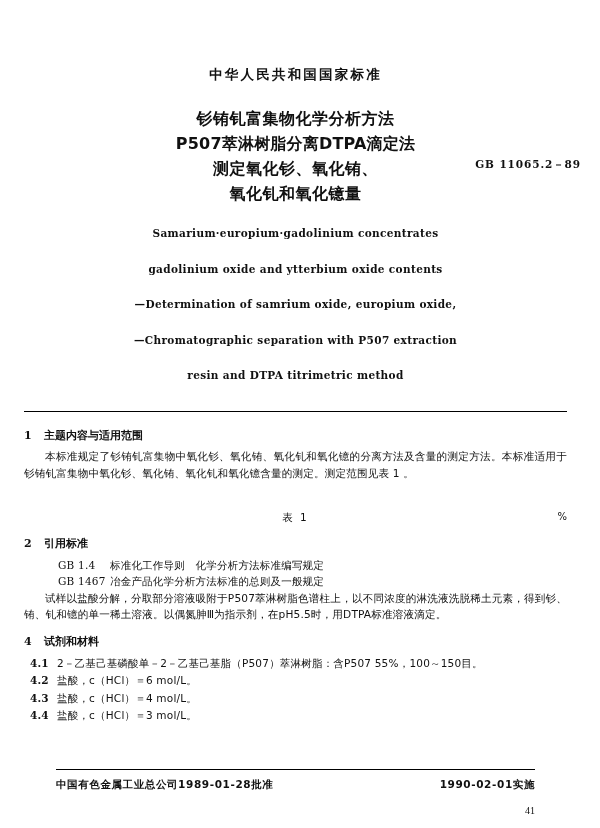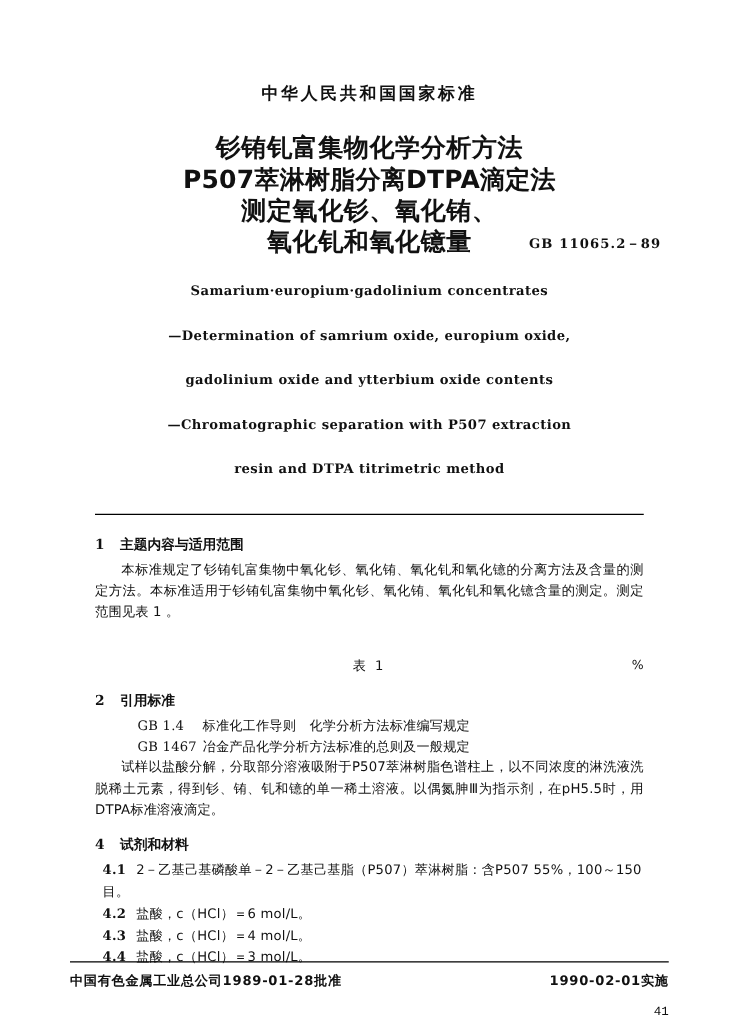--- a/index.html
+++ b/index.html
@@ -13,53 +13,53 @@
     font-family: "DejaVu Sans", "Liberation Sans", sans-serif;
     color: #111111;
     position: relative;
     overflow: hidden;
   }
   .page {
     position: relative;
     width: 591px;
     height: 828px;
     box-sizing: border-box;
-    padding: 0 76px;
+    padding: 0 24px;
   }
 
   
   .masthead {
     text-align: center;
     padding-top: 66px;
   }
   .nat-std {
     font-size: 13.5px;
     letter-spacing: 2.2px;
     font-weight: 700;
     font-family: "DejaVu Sans", "Liberation Sans", sans-serif;
   }
 
   .title-block {
     position: relative;
     text-align: center;
     margin-top: 22px;
   }
   .cn-title-line {
-    font-size: 20px;
+    font-size: 16px;
     font-weight: 700;
     letter-spacing: 0.5px;
     line-height: 25px;
     white-space: nowrap;
   }
   .cn-title-line.l2 { letter-spacing: 0.2px; }
 
   .std-no {
     position: absolute;
     right: -14px;
-    top: 82px;
+    top: 52px;
     font-size: 10.5px;
     font-weight: 700;
     letter-spacing: 0.9px;
     font-family: "DejaVu Serif", "Liberation Serif", serif;
     white-space: nowrap;
   }
 
   .en-title {
     margin-top: 16px;
     text-align: center;
@@ -182,21 +182,21 @@
     justify-content: space-between;
     font-size: 10.5px;
     font-weight: 700;
     letter-spacing: 0.6px;
   }
   .page-no {
     position: absolute;
     right: 56px;
     bottom: 12px;
     font-size: 10px;
-    font-family: Liberation Mono, monospace;
+    font-family: Liberation Serif, serif;
   }
 </style>
 </head>
 <body>
 
 <div class="page">
 
   <div class="masthead">
     <div class="nat-std">中华人民共和国国家标准</div>
   </div>
@@ -204,22 +204,22 @@
   <div class="title-block">
     <div class="cn-title-line">钐铕钆富集物化学分析方法</div>
     <div class="cn-title-line l2">P507萃淋树脂分离DTPA滴定法</div>
     <div class="cn-title-line">测定氧化钐、氧化铕、</div>
     <div class="cn-title-line">氧化钆和氧化镱量</div>
     <div class="std-no">GB 11065.2－89</div>
   </div>
 
   <div class="en-title">
     <div>Samarium·europium·gadolinium concentrates</div>
+    <div>gadolinium oxide and ytterbium oxide contents</div>
     <div>—Determination of samrium oxide, europium oxide,</div>
-    <div>gadolinium oxide and ytterbium oxide contents</div>
     <div>—Chromatographic separation with P507 extraction</div>
     <div>resin and DTPA titrimetric method</div>
   </div>
 
   <hr class="head-rule">
 
   <div class="body">
 
     <div class="sec-head">
       <span class="num">1</span><span>主题内容与适用范围</span>

